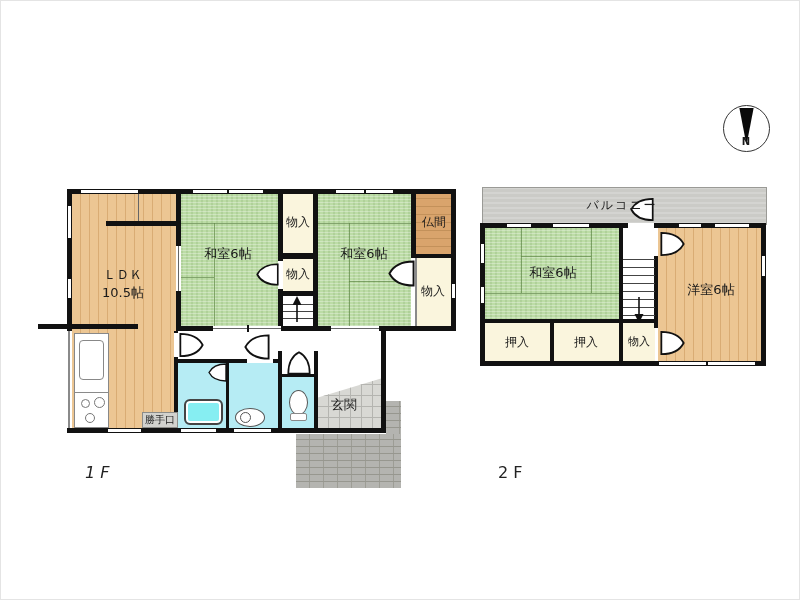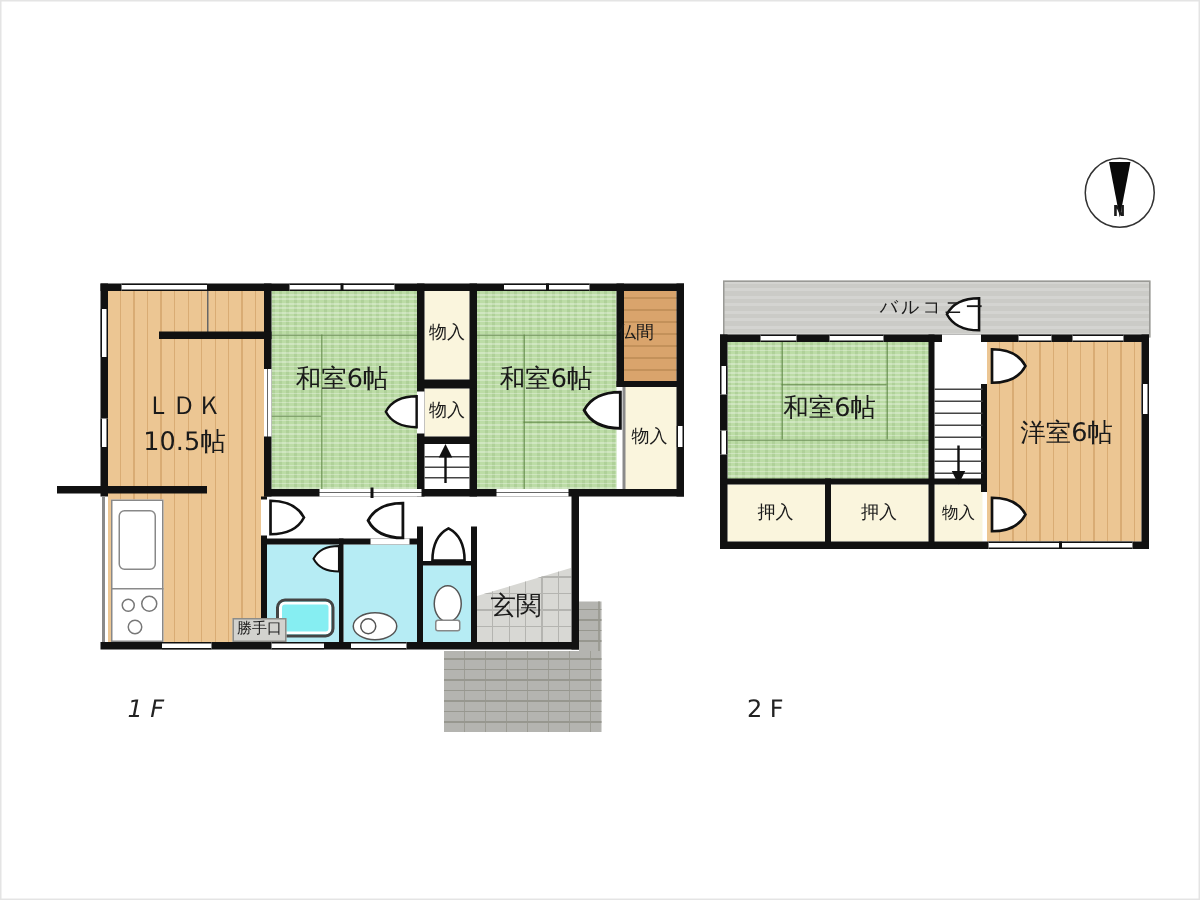--- a/index.html
+++ b/index.html
@@ -34,21 +34,21 @@
                      repeating-linear-gradient(90deg, rgba(0,0,0,0) 0 10px, #b4b4b0 10px 11px);
     clip-path:polygon(0 40%, 100% 3%, 100% 100%, 0 100%); }
   .brick { position:absolute; background:#b4b4b0;
     background-image:repeating-linear-gradient(0deg, rgba(0,0,0,0) 0 6px, #97978f 6px 7px),
                      repeating-linear-gradient(90deg, rgba(0,0,0,0) 0 13px, #9d9d95 13px 14px); }
   .matline-h { position:absolute; height:1px; background:rgba(90,130,66,.65); }
   .matline-v { position:absolute; width:1px; background:rgba(90,130,66,.65); }
   .tread { position:absolute; height:1px; background:#444; }
   
   .label { position:absolute; transform:translate(-50%,-50%); color:#1a1a1a; white-space:nowrap;
-           font-size:17px; text-align:center; line-height:1.4; }
+           font-size:13px; text-align:center; line-height:1.4; }
   .sm { font-size:12px; }
   .xs { font-size:11px; }
   .floor-label { position:absolute; font-size:16px; letter-spacing:5px; color:#222; }
   .badge { background:#d2d2ce; border:1px solid #8c8c88; padding:0 2px; font-size:10px; transform:none; }
   
   .fixture { position:absolute; background:#fff; border:1px solid #888; }
   .tub { position:absolute; background:#86eef2; border:2px solid #444; border-radius:6px; box-shadow:inset 0 0 0 2px #fff; }
   .circle { position:absolute; border:1.2px solid #777; border-radius:50%; background:#fff; }
   .oval { position:absolute; border:1.3px solid #555; border-radius:50%; background:#fff; }
   .wedge { position:absolute; }
@@ -184,26 +184,26 @@
     <div class="oval" style="left:239px; top:411px; width:11px; height:11px;"></div>
     <div class="oval" style="left:288px; top:389px; width:19px; height:25px;"></div>
     <div class="fixture" style="left:289px; top:412px; width:17px; height:8px; border-radius:2px;"></div>
 
     <div class="label" style="left:122px; top:283px;">
       <div>ＬＤＫ</div>
       <div>10.5帖</div>
     </div>
     <div class="label" style="left:227px; top:253px;">和室6帖</div>
     <div class="label" style="left:363px; top:253px;">和室6帖</div>
-    <div class="label sm" style="left:423px; top:221px;">仏間</div>
+    <div class="label sm" style="left:433px; top:221px;">仏間</div>
     <div class="label sm" style="left:297px; top:221px;">物入</div>
     <div class="label sm" style="left:297px; top:273px;">物入</div>
     <div class="label sm" style="left:432px; top:290px;">物入</div>
     <div class="label" style="left:343px; top:404px;">玄関</div>
-    <div class="label badge" style="left:154px; top:411px; transform:none;">勝手口</div>
+    <div class="label badge" style="left:141px; top:411px; transform:none;">勝手口</div>
     <div class="floor-label" style="left:84px; top:462px;font-style:italic;">1F</div>
   </div>
 
   <div>
 
     <div class="balcony" style="left:481px; top:186px; width:285px; height:38px;"></div>
 
     <div class="tatami" style="left:484px; top:227px; width:136px; height:93px;"></div>
     <div class="hallw" style="left:622px; top:227px; width:32px; height:93px;"></div>
     <div class="wood" style="left:657px; top:227px; width:103px; height:133px;"></div>

